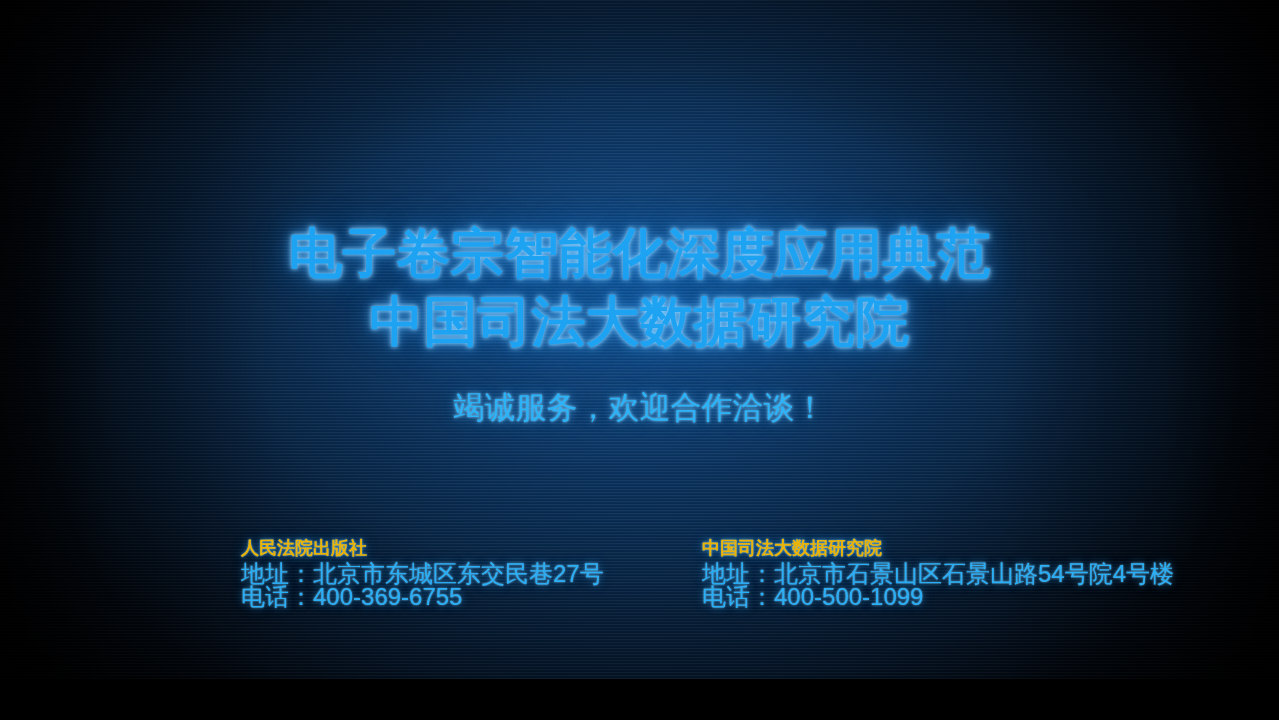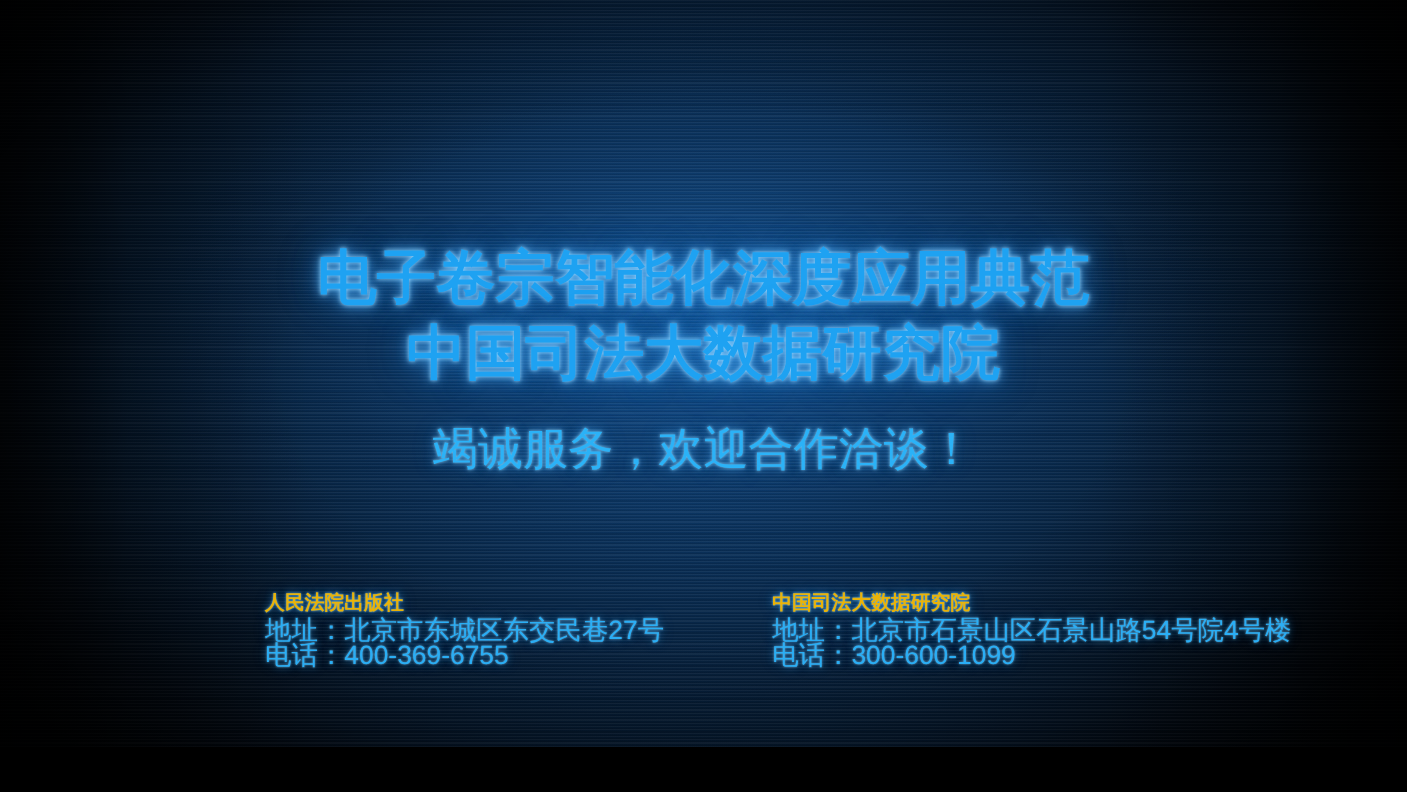--- a/index.html
+++ b/index.html
@@ -116,21 +116,21 @@
     white-space: nowrap;
   }
 
   
   .subtitle {
     position: absolute;
     top: 388px;
     left: 0;
     width: 1279px;
     text-align: center;
-    font-size: 41px;
+    font-size: 31px;
     font-weight: normal;
     line-height: 40px;
     color: #2bb2f7;
     text-shadow:
       0 0 3px rgba(150,220,255,0.85),
       0 0 9px rgba(70,175,250,0.65),
       0 0 20px rgba(30,130,220,0.40);
     white-space: nowrap;
   }
 
@@ -188,17 +188,17 @@
 
     <div class="contact contact-left">
       <div class="org-name">人民法院出版社</div>
       <div class="contact-line">地址：北京市东城区东交民巷27号</div>
       <div class="contact-line">电话：400-369-6755</div>
     </div>
 
     <div class="contact contact-right">
       <div class="org-name">中国司法大数据研究院</div>
       <div class="contact-line">地址：北京市石景山区石景山路54号院4号楼</div>
-      <div class="contact-line">电话：300-600-1099</div>
+      <div class="contact-line">电话：400-500-1099</div>
     </div>
 
   </div>
 </div>
 
 </body></html>

